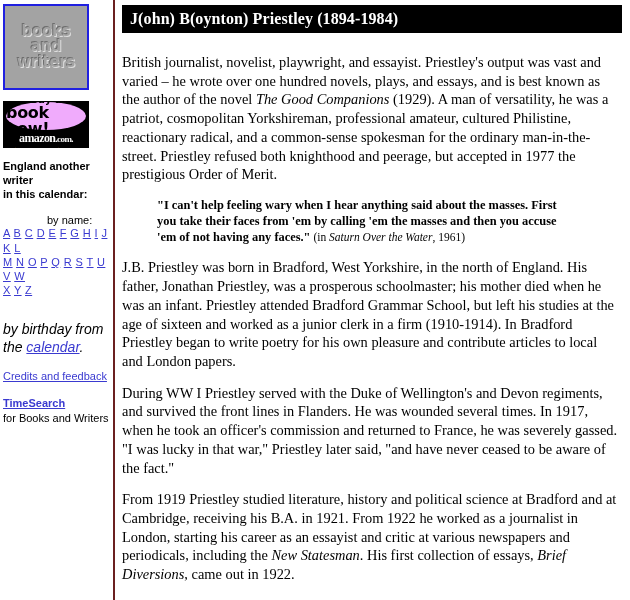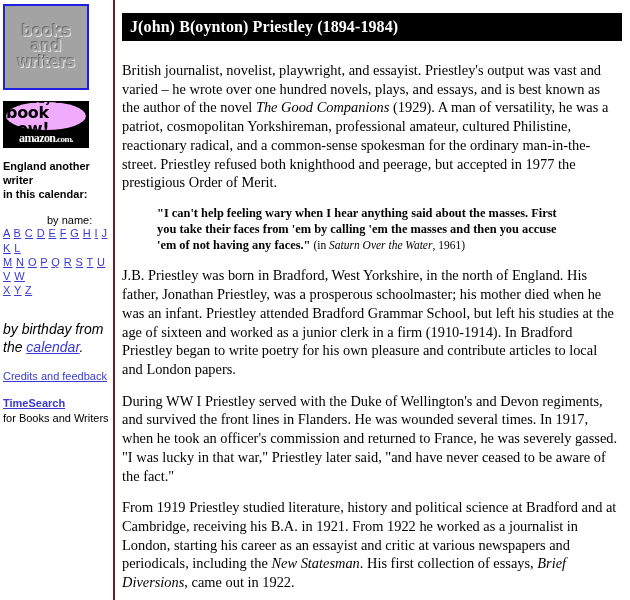--- a/index.html
+++ b/index.html
@@ -173,21 +173,21 @@
 
   
   .main {
     position: absolute;
     left: 122px;
     top: 0;
     width: 500px;
     height: 600px;
   }
   .title-bar {
-    margin-top: 13px;
+    margin-top: 5px;
     width: 500px;
     height: 28px;
     background: #000000;
     display: flex;
     align-items: center;
     box-sizing: border-box;
     padding-left: 8px;
   }
   .title-bar h1 {
     margin: 0;

